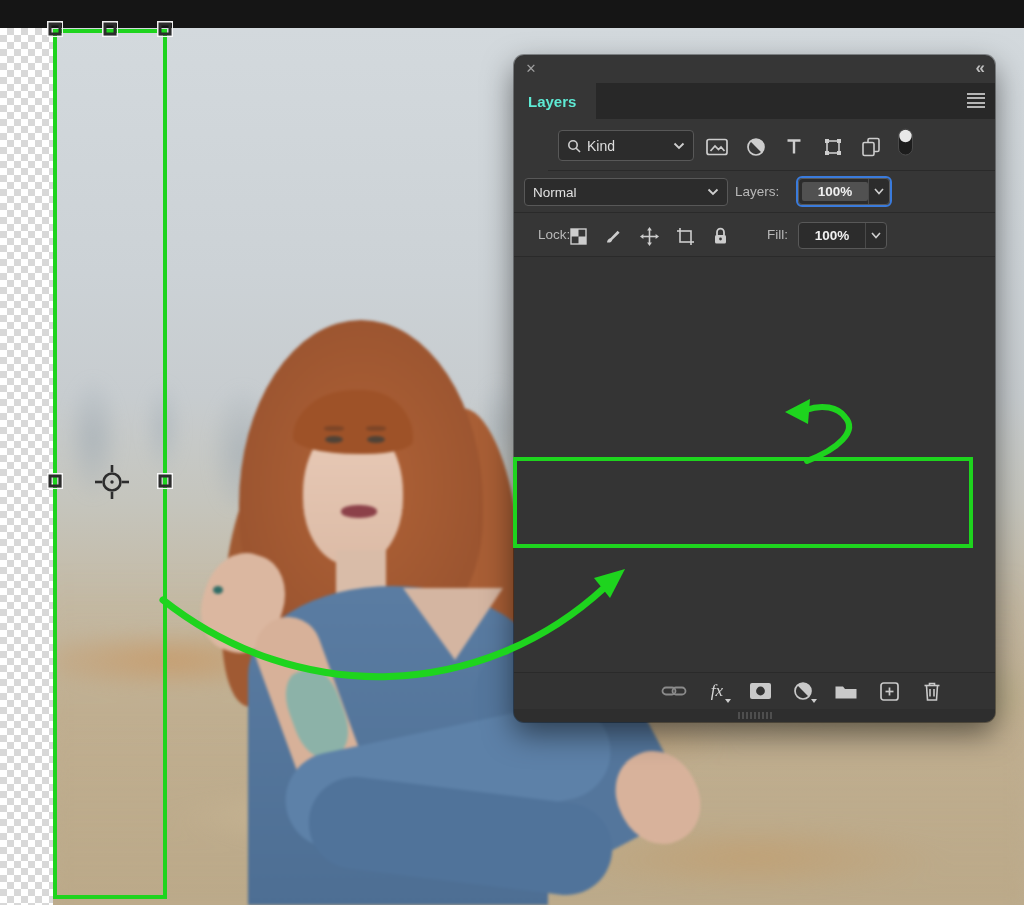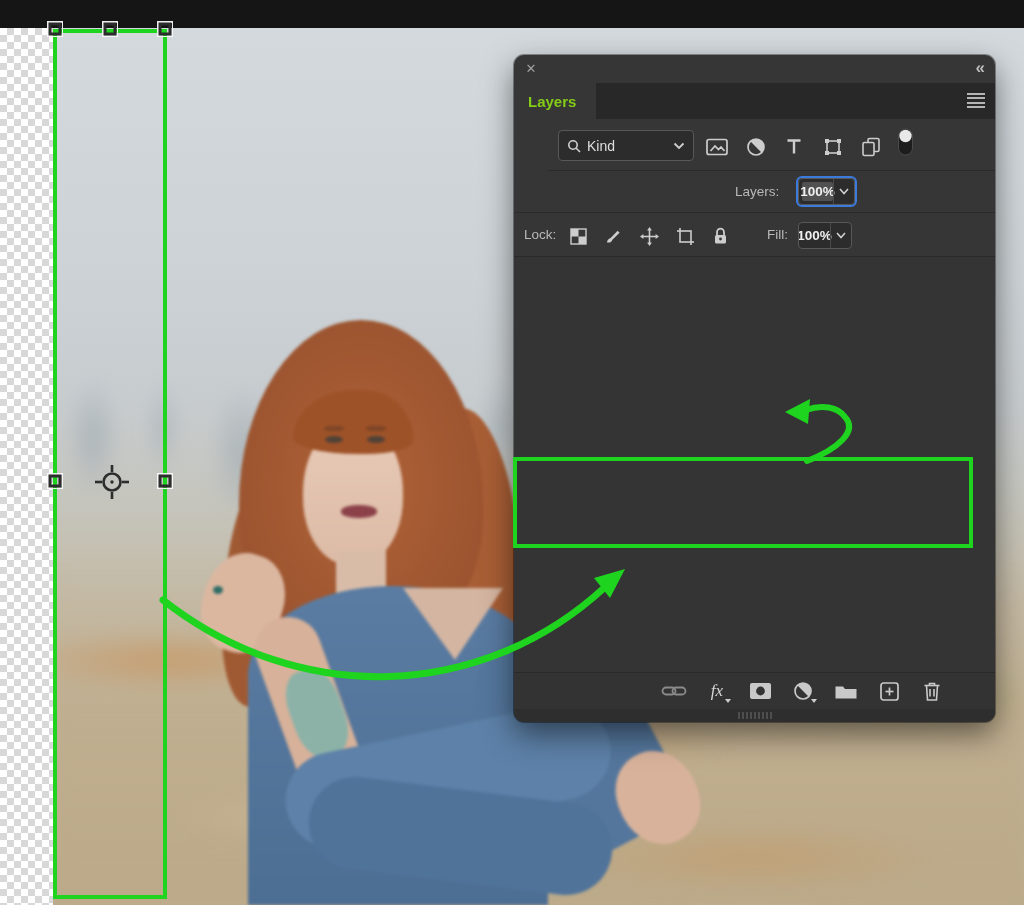--- a/index.html
+++ b/index.html
@@ -91,38 +91,38 @@
   .panel{position:absolute;left:514px;top:55px;width:481px;height:667px;background:var(--panel);
     border-radius:10px;box-shadow:0 12px 30px rgba(0,0,0,.5),0 0 0 1px rgba(0,0,0,.35);
     z-index:20;color:var(--txt);font-size:13px;}
   .panel-topbar{position:relative;height:28px;}
   .close-btn{position:absolute;left:8px;top:5px;width:18px;height:18px;color:#9f9f9f;font-size:13px;
     line-height:18px;text-align:center;cursor:default;}
   .collapse-btn{position:absolute;right:10px;top:4px;color:#bdbdbd;font-size:17px;font-weight:bold;line-height:18px;}
   .tabrow{position:relative;height:38px;}
   .tabrow .filler{position:absolute;left:82px;right:0;top:0;height:36px;background:var(--paneldark);}
   .tab{position:absolute;left:0;top:0;width:82px;height:38px;background:var(--panel);
-    color:#84cc16;font-size:15px;font-weight:bold;line-height:38px;padding-left:14px;}
+    color:#5eead4;font-size:15px;font-weight:bold;line-height:38px;padding-left:14px;}
   .panel-menu{position:absolute;right:10px;top:10px;width:18px;height:15px;}
   .panel-menu i{display:block;height:2px;background:#b5b5b5;margin:0 0 2.4px 0;}
 
   .filter-row{position:relative;height:50px;border-bottom:1px solid var(--sep);margin-left:34px;}
   .kind-dd{position:absolute;left:10px;top:9px;width:136px;height:31px;background:var(--ctl);
     border:1px solid var(--ctlb);border-radius:4px;display:flex;align-items:center;padding:0 8px;gap:6px;}
   .kind-dd .lbl{flex:1;color:#dedede;font-size:14px;}
   .fbtn{position:absolute;top:13px;width:26px;height:26px;display:flex;align-items:center;justify-content:center;}
 
   .blend-row{position:relative;height:42px;border-bottom:1px solid var(--sep);}
   .blend-dd{position:absolute;left:10px;top:7px;width:204px;height:28px;background:var(--ctl);
     border:1px solid var(--ctlb);border-radius:4px;display:flex;align-items:center;padding:0 8px;}
   .blend-dd .lbl{flex:1;color:#e2e2e2;font-size:13.5px;}
   .rowlabel{position:absolute;color:#b9b9b9;font-size:13.5px;}
   .numfield{position:absolute;height:27px;display:flex;align-items:stretch;background:var(--ctl);
     border:1px solid var(--ctlb);border-radius:4px;overflow:hidden;}
-  .numfield .val{width:31px;display:flex;align-items:center;justify-content:center;color:#f0f0f0;
+  .numfield .val{width:66px;display:flex;align-items:center;justify-content:center;color:#f0f0f0;
     font-size:13.5px;font-weight:bold;}
   .numfield .val.hl{background:#515151;margin:3px 0 3px 3px;border-radius:2px;}
   .numfield .chev{width:21px;border-left:1px solid #4a4a4a;display:flex;align-items:center;justify-content:center;}
   .blue-ring{outline:2px solid var(--blue);outline-offset:0px;}
 
   .lock-row{position:relative;height:44px;border-bottom:1px solid var(--sep);}
   .lbtn{position:absolute;top:11px;width:24px;height:24px;display:flex;align-items:center;justify-content:center;}
 
   .layers-list{position:relative;height:415px;background:#343434;}
   .layer-row{display:flex;align-items:center;border-bottom:1px solid #262626;background:#343434;}
@@ -265,33 +265,39 @@
       </div>
       <div class="fbtn" style="left:344px;top:8px;">
         <svg width="17" height="30" viewBox="0 0 17 30">
             <rect x="1.5" y="2" width="14" height="26" rx="7" fill="#1d1d1d" stroke="#4a4a4a"></rect>
             <circle cx="8.5" cy="9" r="6.2" fill="#e8e8e8"></circle>
           </svg>
       </div>
     </div>
 
     <div class="blend-row">
+      <div class="blend-dd">
+        <span class="lbl">Normal</span>
+        <svg width="12" height="8" viewBox="0 0 12 8">
+          <polyline points="1.5,1.5 6,6 10.5,1.5" fill="none" stroke="#cfcfcf" stroke-width="1.8"></polyline>
+        </svg>
+      </div>
       <span class="rowlabel" style="left:221px;top:13px;">Layers:</span>
       <div class="numfield blue-ring" style="left:284px;top:7px;">
         <span class="val hl">100%</span>
         <span class="chev">
           <svg width="10" height="7" viewBox="0 0 10 7">
               <polyline points="1,1 5,5.5 9,1" fill="none" stroke="#cfcfcf" stroke-width="1.6"></polyline>
             </svg>
         </span>
       </div>
     </div>
 
     <div class="lock-row">
-      <span class="rowlabel" style="left:10px;top:14px;">Lock:</span>
+      <span class="rowlabel" style="left:24px;top:14px;">Lock:</span>
       <div class="lbtn" style="left:52px;">
         <svg width="19" height="19" viewBox="0 0 19 19">
             <rect x="2" y="2" width="15" height="15" fill="none" stroke="#cdcdcd" stroke-width="1.4"></rect>
             <rect x="2" y="2" width="7.5" height="7.5" fill="#cdcdcd"></rect>
             <rect x="9.5" y="9.5" width="7.5" height="7.5" fill="#cdcdcd"></rect>
           </svg>
       </div>
       <div class="lbtn" style="left:87px;">
         <svg width="20" height="20" viewBox="0 0 20 20">
             <path d="M4 16.5 q.2-3.6 3.6-4.6 l7-7.2 2 2 -7.2 7 q-1 3.4-5.4 2.8 Z" fill="#cdcdcd"></path>

